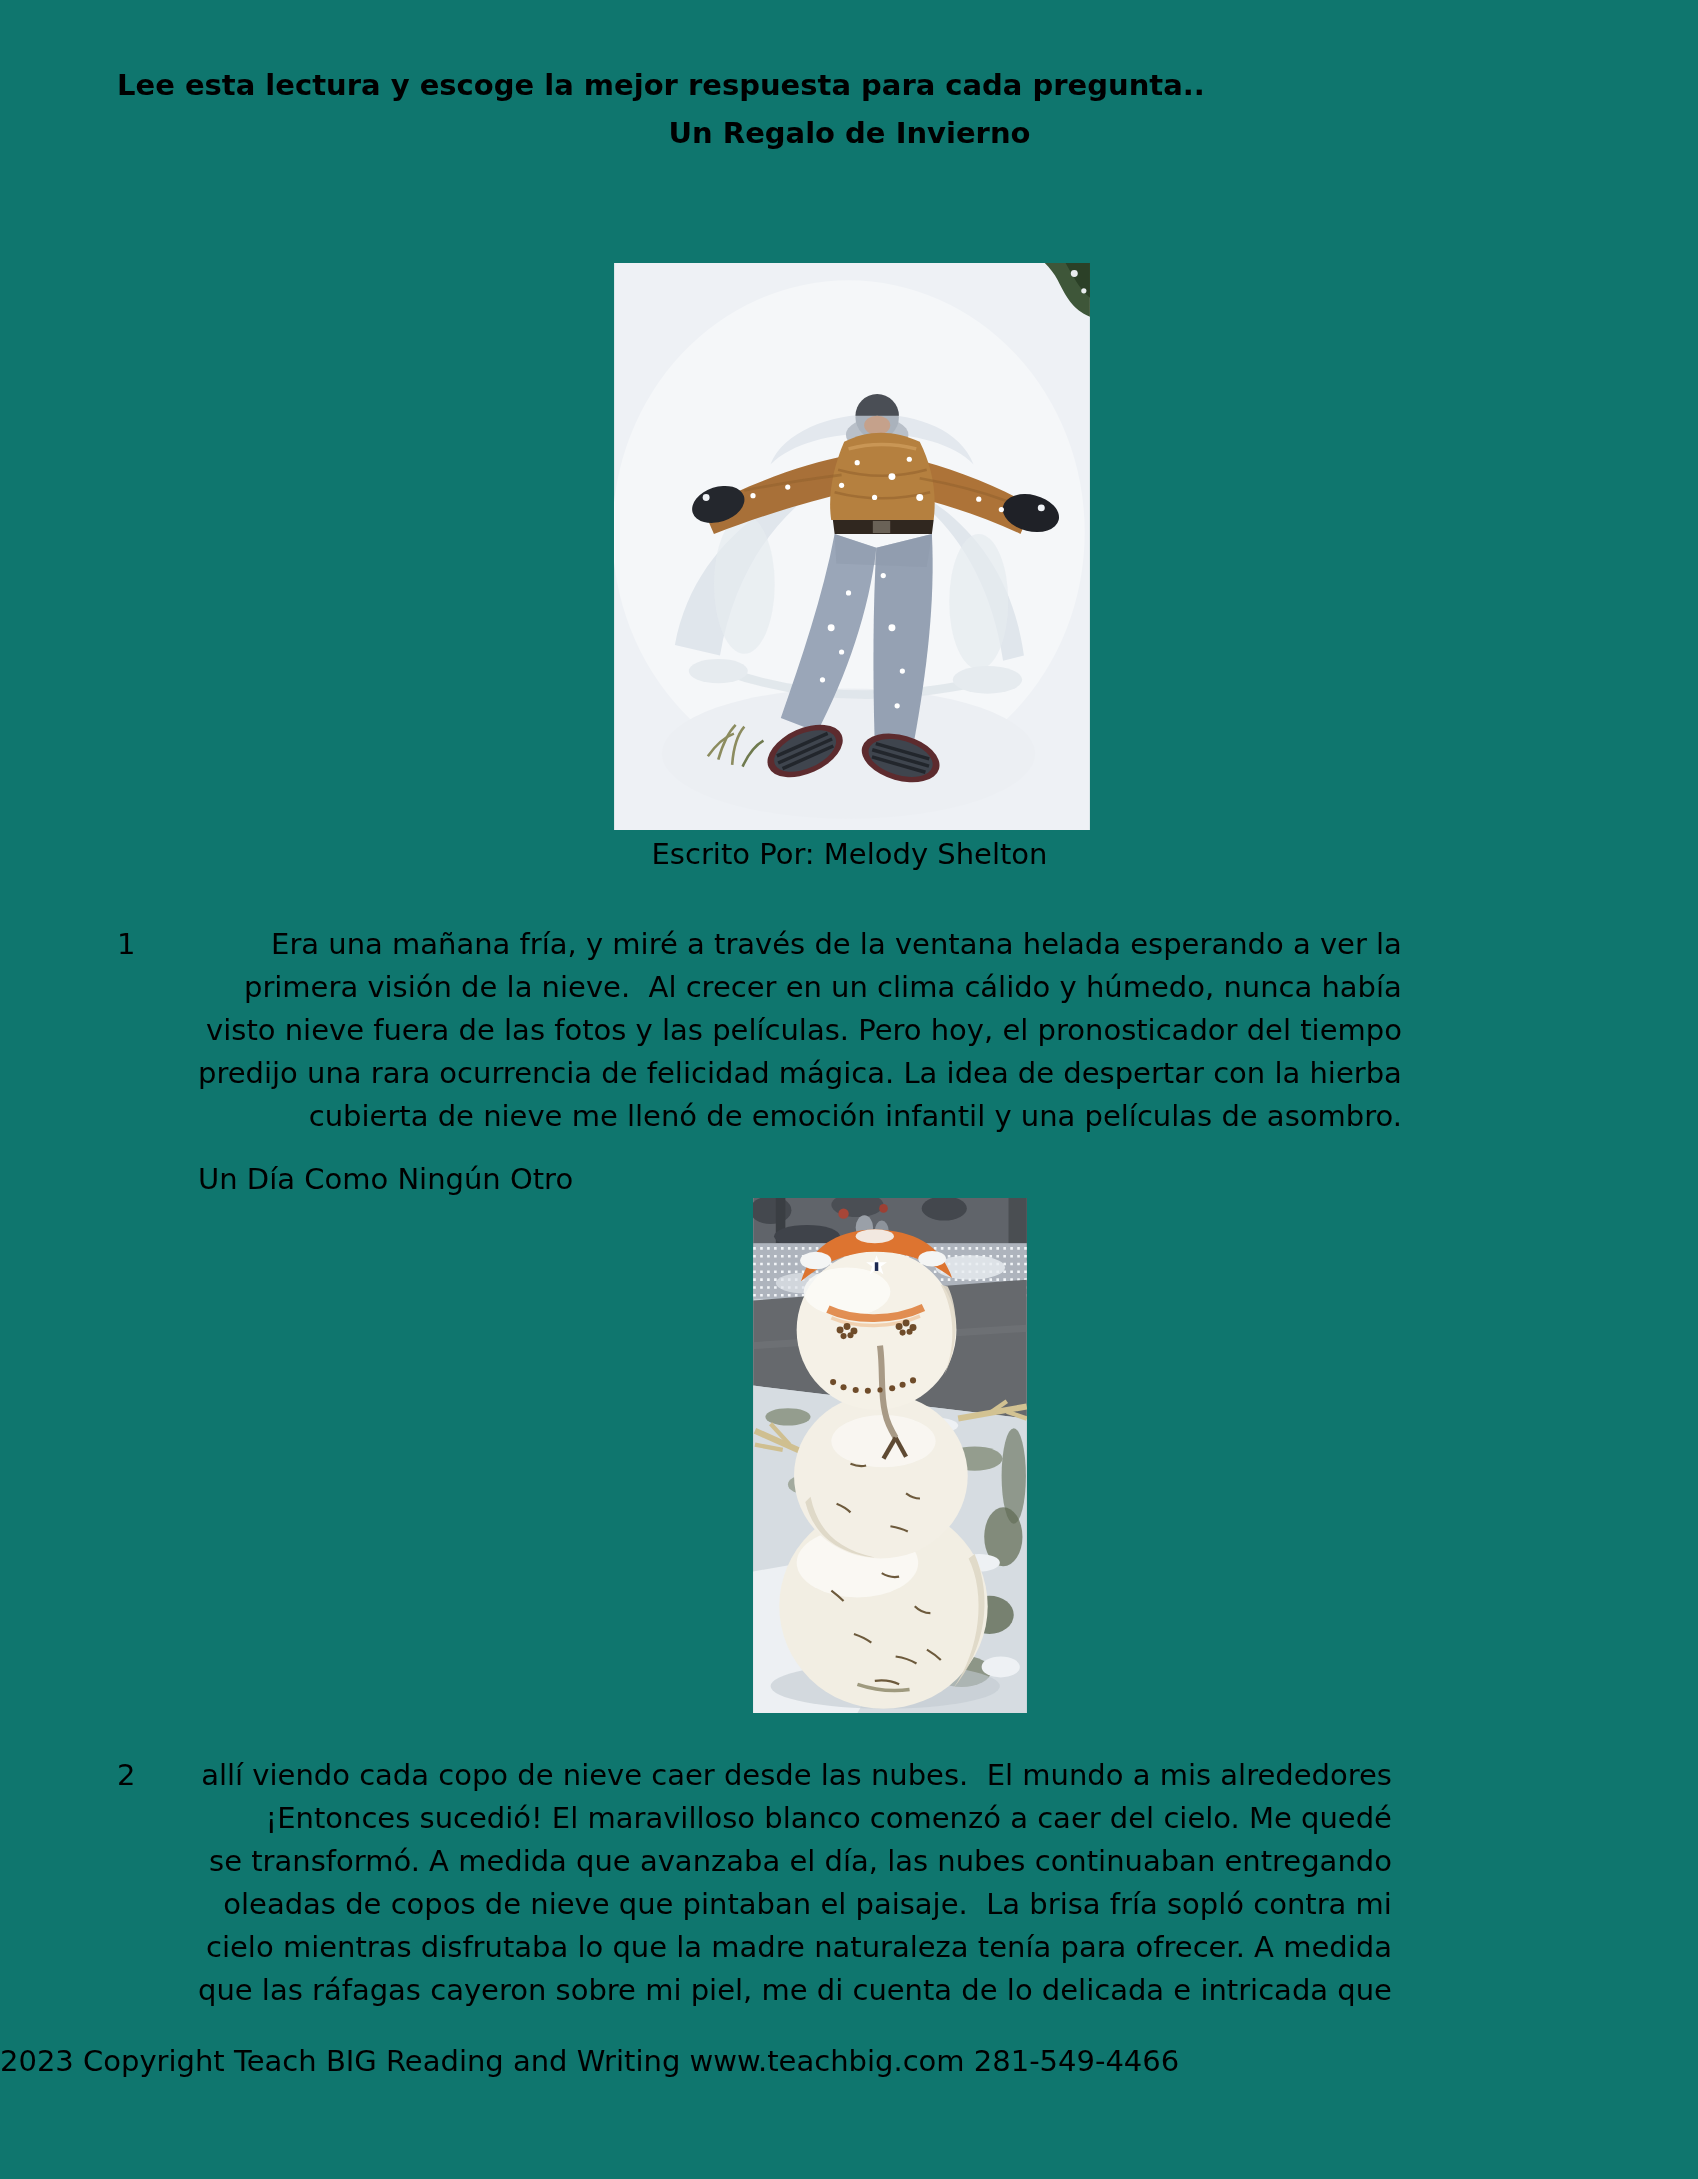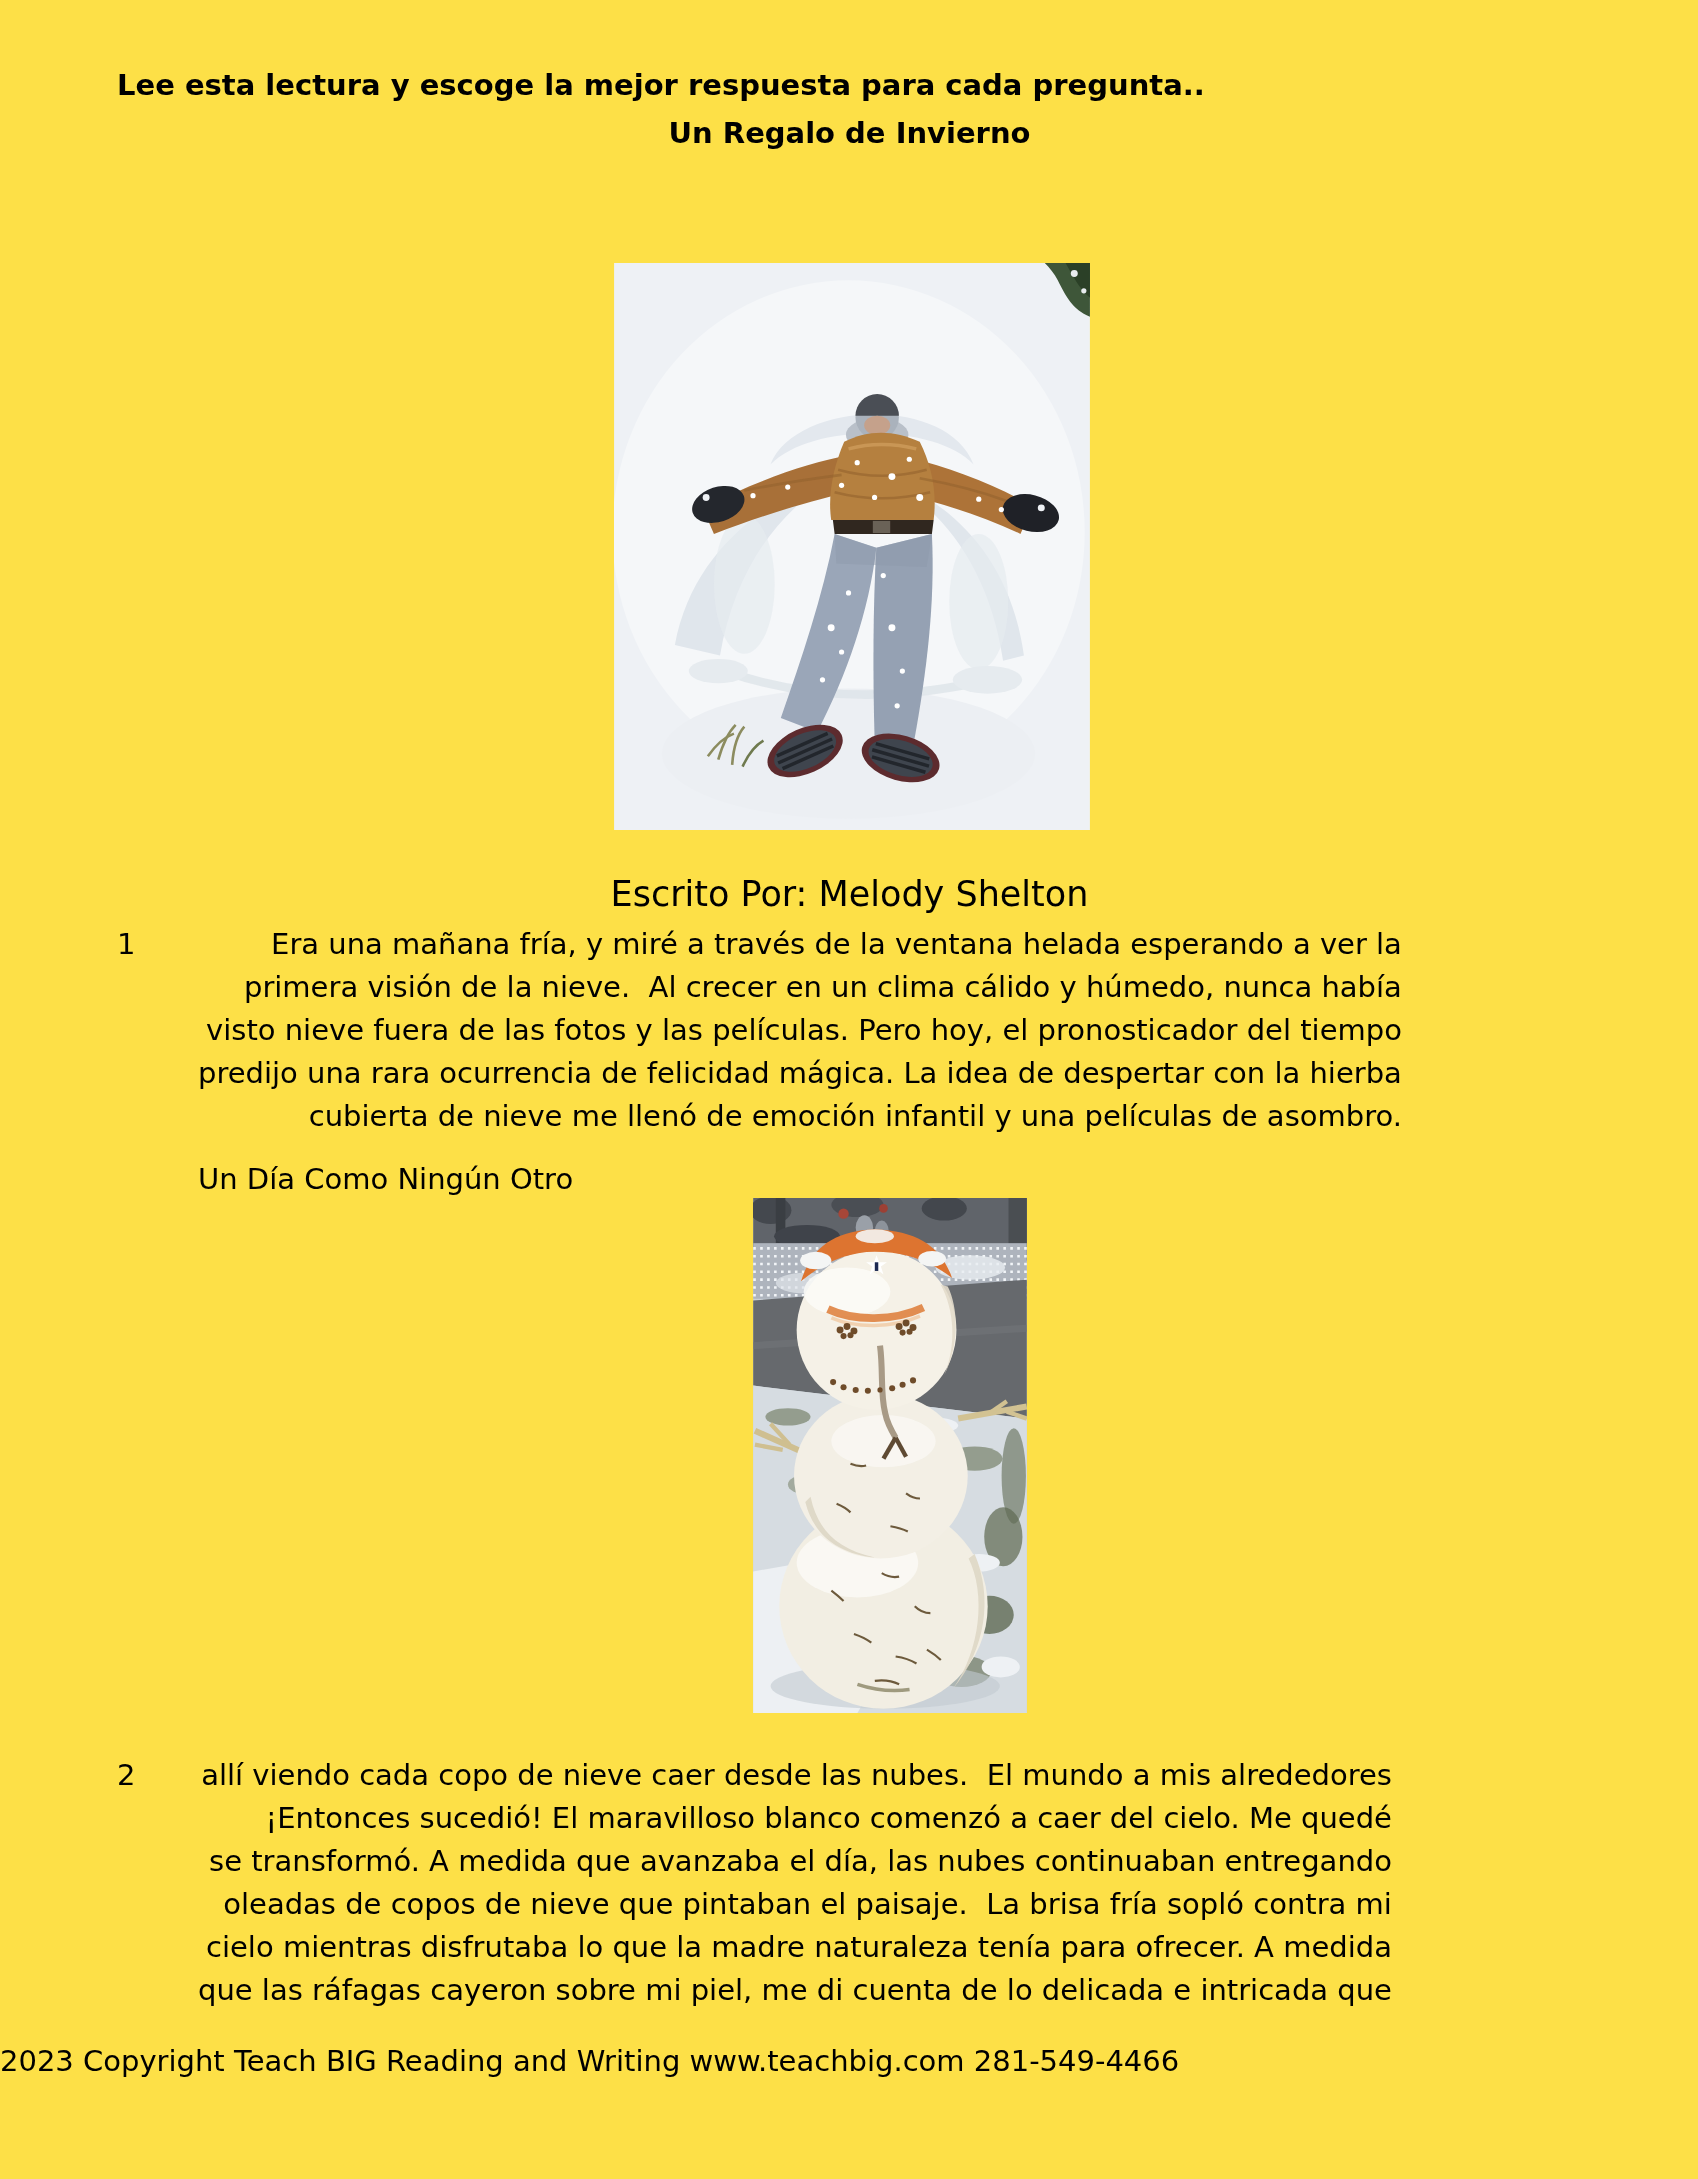--- a/index.html
+++ b/index.html
@@ -1,20 +1,20 @@
 <!DOCTYPE html>
 <html style="font-size:14px"><head>
 <meta charset="utf-8">
 <style>
   html, body { margin: 0; padding: 0; background: #ffffff; }
   .page {
     position: relative;
     width: 1699px;
     height: 2180px;
-    background: #fde047;
+    background: #0f766e;
     font-family: "DejaVu Sans", "Liberation Sans", sans-serif;
     color: #000000;
     overflow: hidden;
   }
   .instruction {
     position: absolute;
     left: 117px;
     top: 68px;
     font-size: 29px;
     font-weight: bold;
@@ -25,24 +25,24 @@
     left: 0;
     top: 116px;
     width: 100%;
     text-align: center;
     font-size: 29px;
     font-weight: bold;
   }
   .byline {
     position: absolute;
     left: 0;
-    top: 874px;
+    top: 837px;
     width: 100%;
     text-align: center;
-    font-size: 35px;
+    font-size: 29px;
     font-weight: normal;
   }
   .subheading {
     position: absolute;
     left: 198px;
     top: 1162px;
     font-size: 29px;
     font-weight: normal;
   }
   .para {

